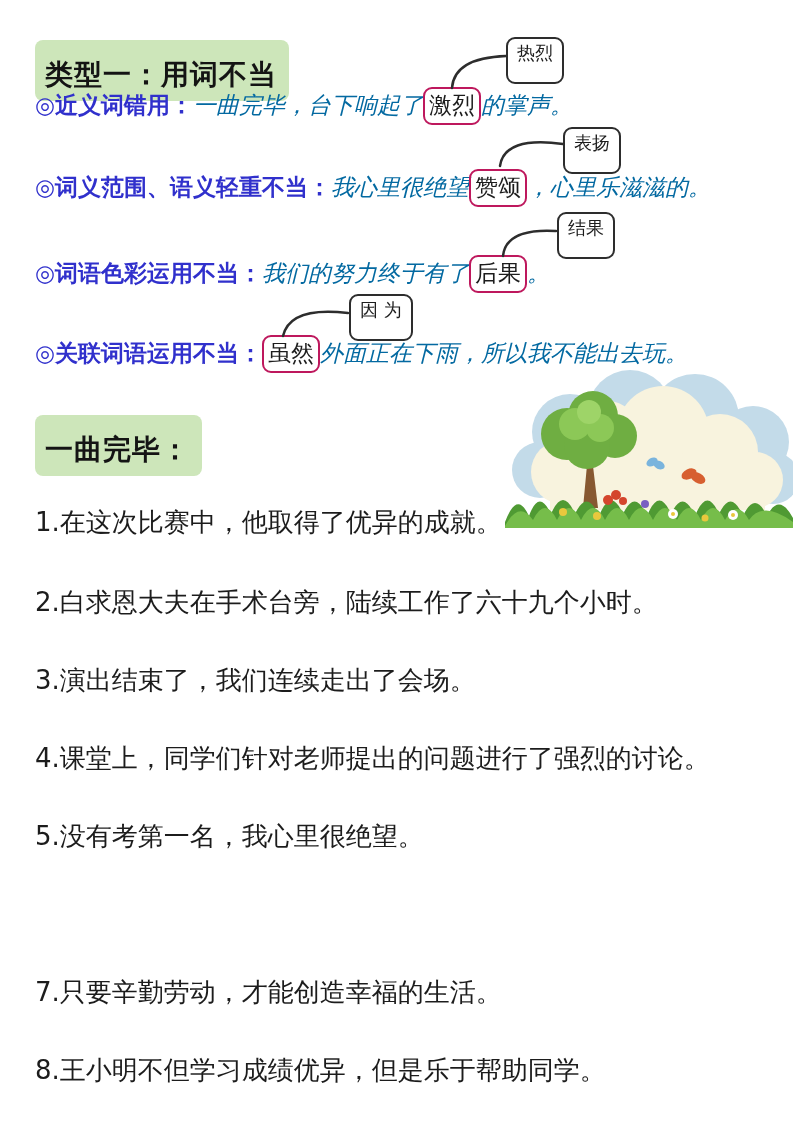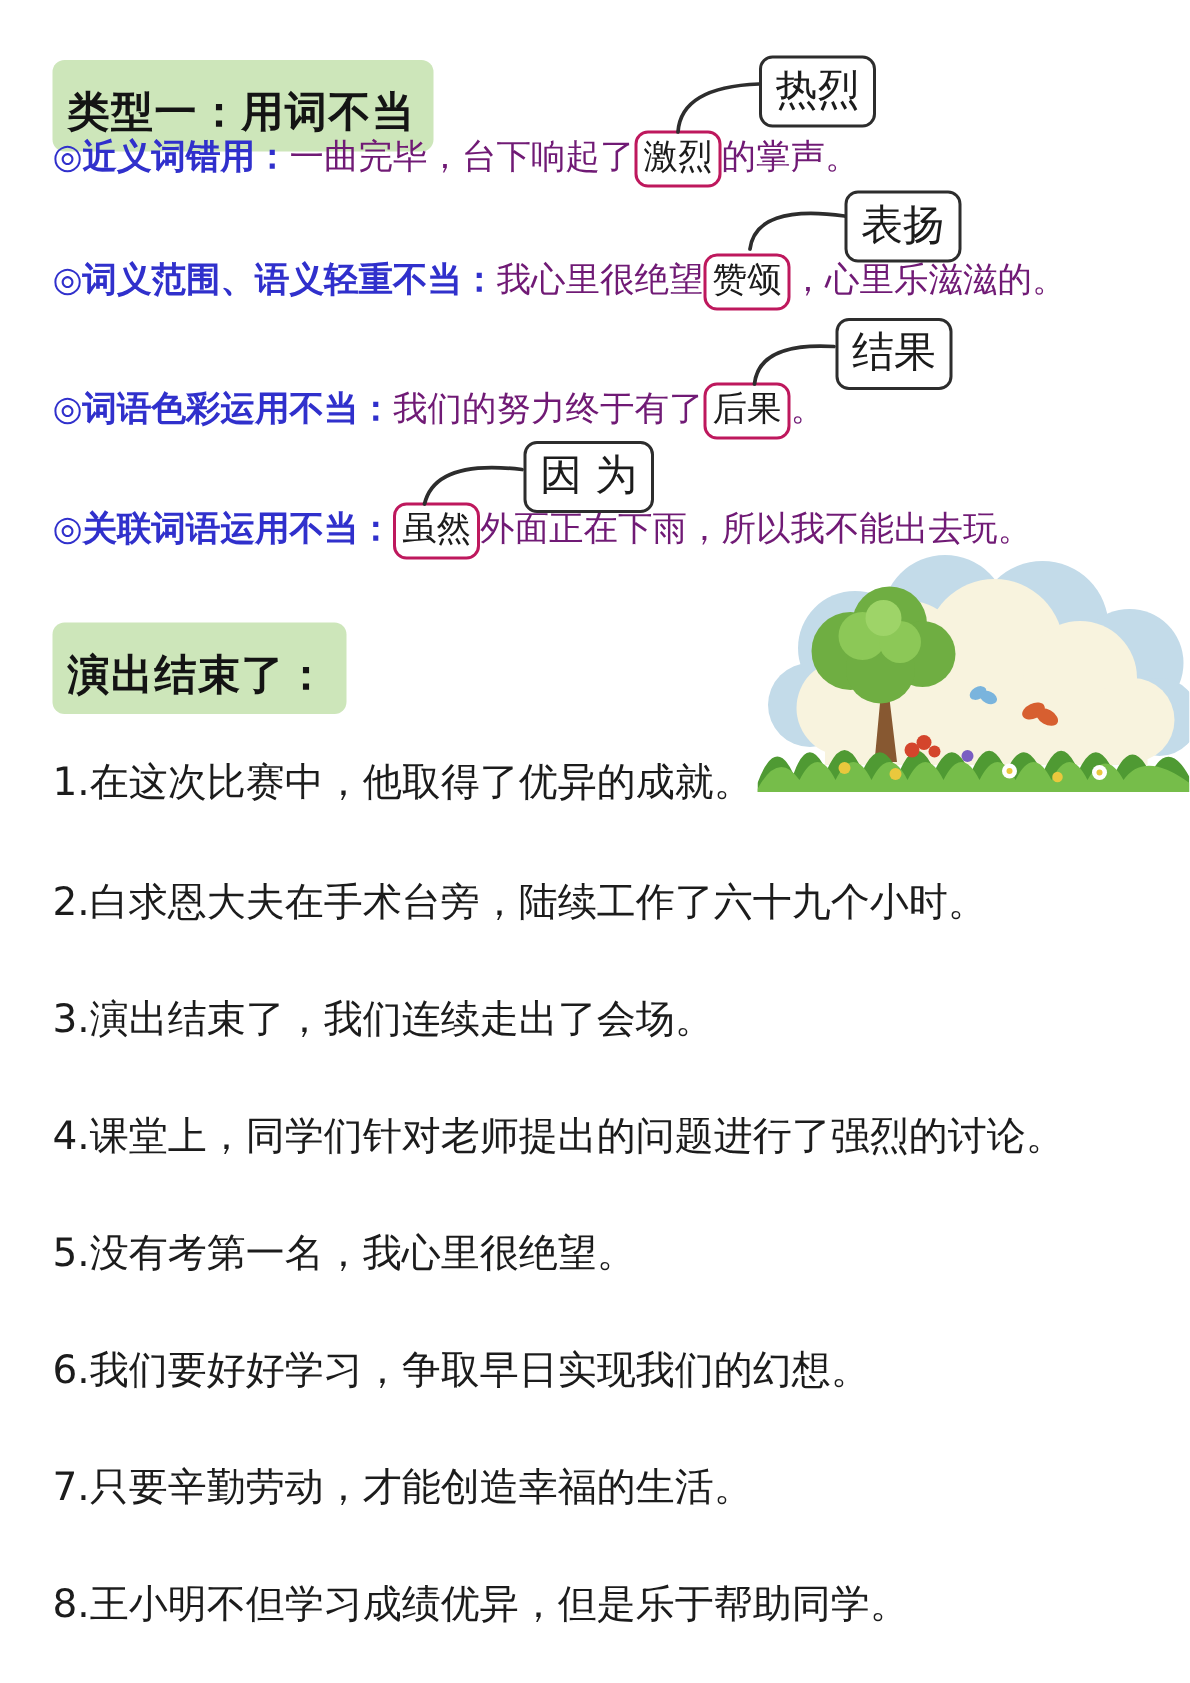--- a/index.html
+++ b/index.html
@@ -26,36 +26,36 @@
   }
 
   .ex-line {
     position: absolute;
     left: 35px;
     font-size: 23px;
     line-height: 38px;
     white-space: nowrap;
   }
   .lbl { color: #3030cc; font-weight: bold; }
-  .txt { color: #701a75; }
+  .txt { color: #0369a1; font-style: italic; }
   .wrong {
     display: inline-block;
     border: 2px solid #be185d;
     border-radius: 9px;
     padding: 2px 4px 4px 4px;
     margin: -6px 0px;
     line-height: 28px;
   }
 
   .bubble {
     position: absolute;
     border: 2px solid #2d2d2d;
     border-radius: 9px;
-    padding: 2px 9px 4px 9px;
-    font-size: 28px;
+    padding: 2px 9px 17px 9px;
+    font-size: 18px;
     background: #ffffff;
     white-space: pre;
     z-index: 3;
   }
   .conn { position: absolute; z-index: 2; }
   .conn path { stroke: #2d2d2d; stroke-width: 2.5; fill: none; stroke-linecap: round; }
 
   .ex-item {
     position: absolute;
     left: 35px;
@@ -92,21 +92,21 @@
   <svg class="conn" style="left:492px; top:216px;" width="80" height="45">
     <path d="M 11 40 Q 14 12 64 15"></path>
   </svg>
 
   <div class="ex-line" style="top:334px;"><span class="lbl">◎关联词语运用不当：</span><span class="txt"></span><span class="wrong">虽然</span><span class="txt">外面正在下雨，所以我不能出去玩。</span></div>
   <div class="bubble" style="left:349px; top:294px;">因 为</div>
   <svg class="conn" style="left:272px; top:298px;" width="90" height="45">
     <path d="M 11 38 Q 18 8 76 15"></path>
   </svg>
 
-  <div class="hl-title" style="left:35px; top:415px;">演出结束了：</div>
+  <div class="hl-title" style="left:35px; top:415px;">一曲完毕：</div>
 
   <svg class="scene" width="288" height="158" viewBox="0 0 288 158">
     <g>
       <circle cx="35" cy="100" r="28" fill="#c3dbe9"></circle>
       <circle cx="65" cy="62" r="38" fill="#c3dbe9"></circle>
       <circle cx="125" cy="42" r="42" fill="#c3dbe9"></circle>
       <circle cx="190" cy="48" r="44" fill="#c3dbe9"></circle>
       <circle cx="248" cy="72" r="36" fill="#c3dbe9"></circle>
       <circle cx="268" cy="108" r="26" fill="#c3dbe9"></circle>
       <circle cx="58" cy="102" r="32" fill="#f8f3de"></circle>
@@ -151,17 +151,16 @@
         <circle cx="200" cy="148" r="3.5" fill="#e9c83d"></circle>
       </g>
     </g>
   </svg>
 
   <div class="ex-item" style="top:480px;">1.在这次比赛中，他取得了优异的成就。</div>
   <div class="ex-item" style="top:560px;">2.白求恩大夫在手术台旁，陆续工作了六十九个小时。</div>
   <div class="ex-item" style="top:638px;">3.演出结束了，我们连续走出了会场。</div>
   <div class="ex-item" style="top:716px;">4.课堂上，同学们针对老师提出的问题进行了强烈的讨论。</div>
   <div class="ex-item" style="top:794px;">5.没有考第一名，我心里很绝望。</div>
-  <div class="ex-item" style="top:872px;">6.我们要好好学习，争取早日实现我们的幻想。</div>
   <div class="ex-item" style="top:950px;">7.只要辛勤劳动，才能创造幸福的生活。</div>
   <div class="ex-item" style="top:1028px;">8.王小明不但学习成绩优异，但是乐于帮助同学。</div>
 
 </div>
 
 </body></html>

